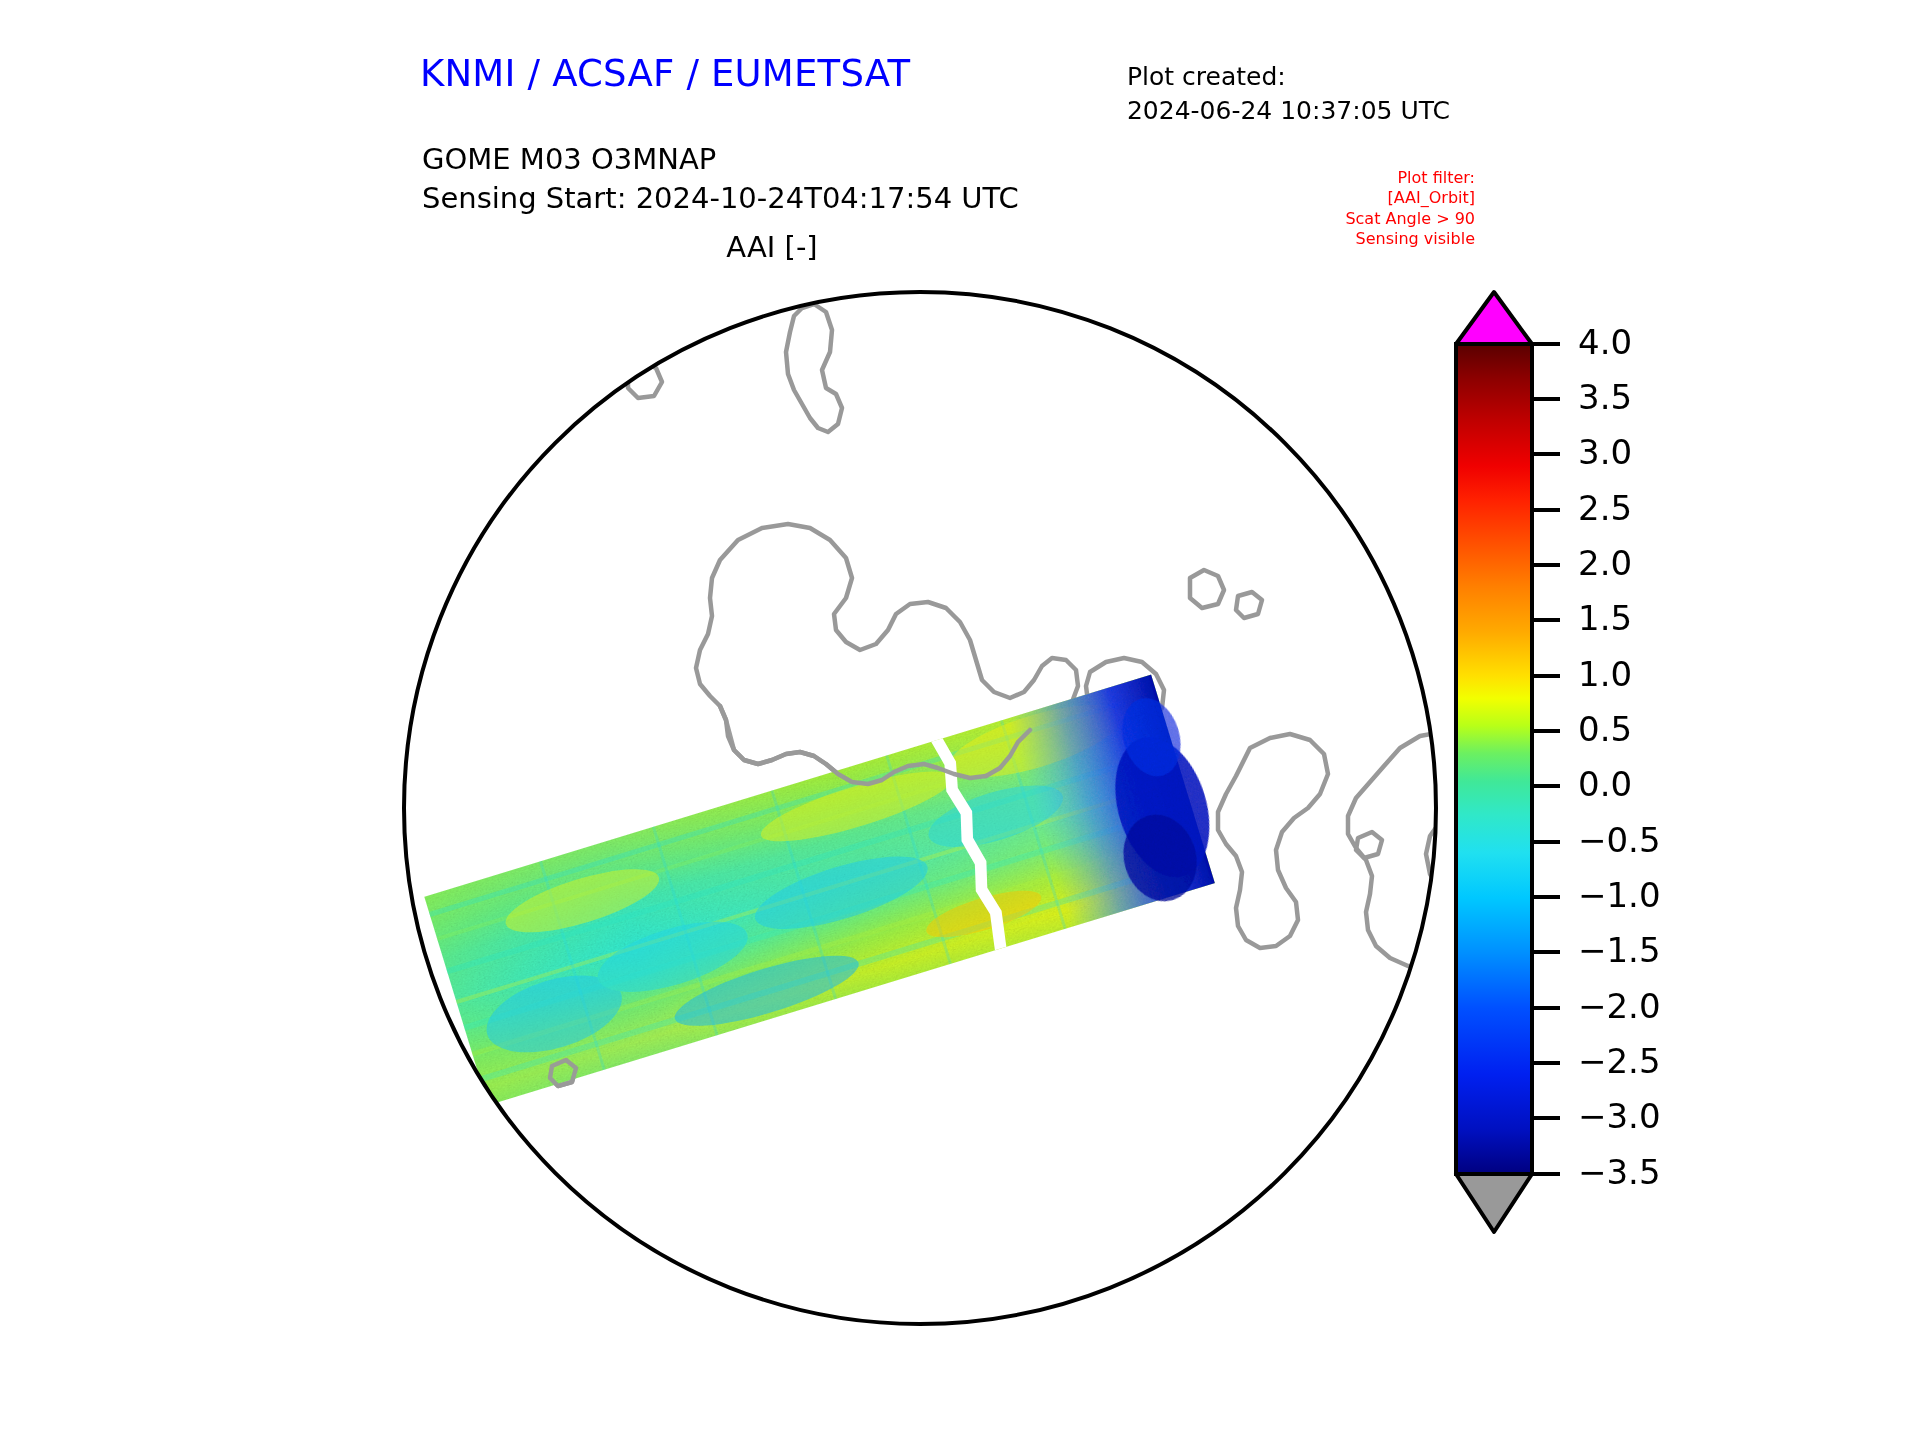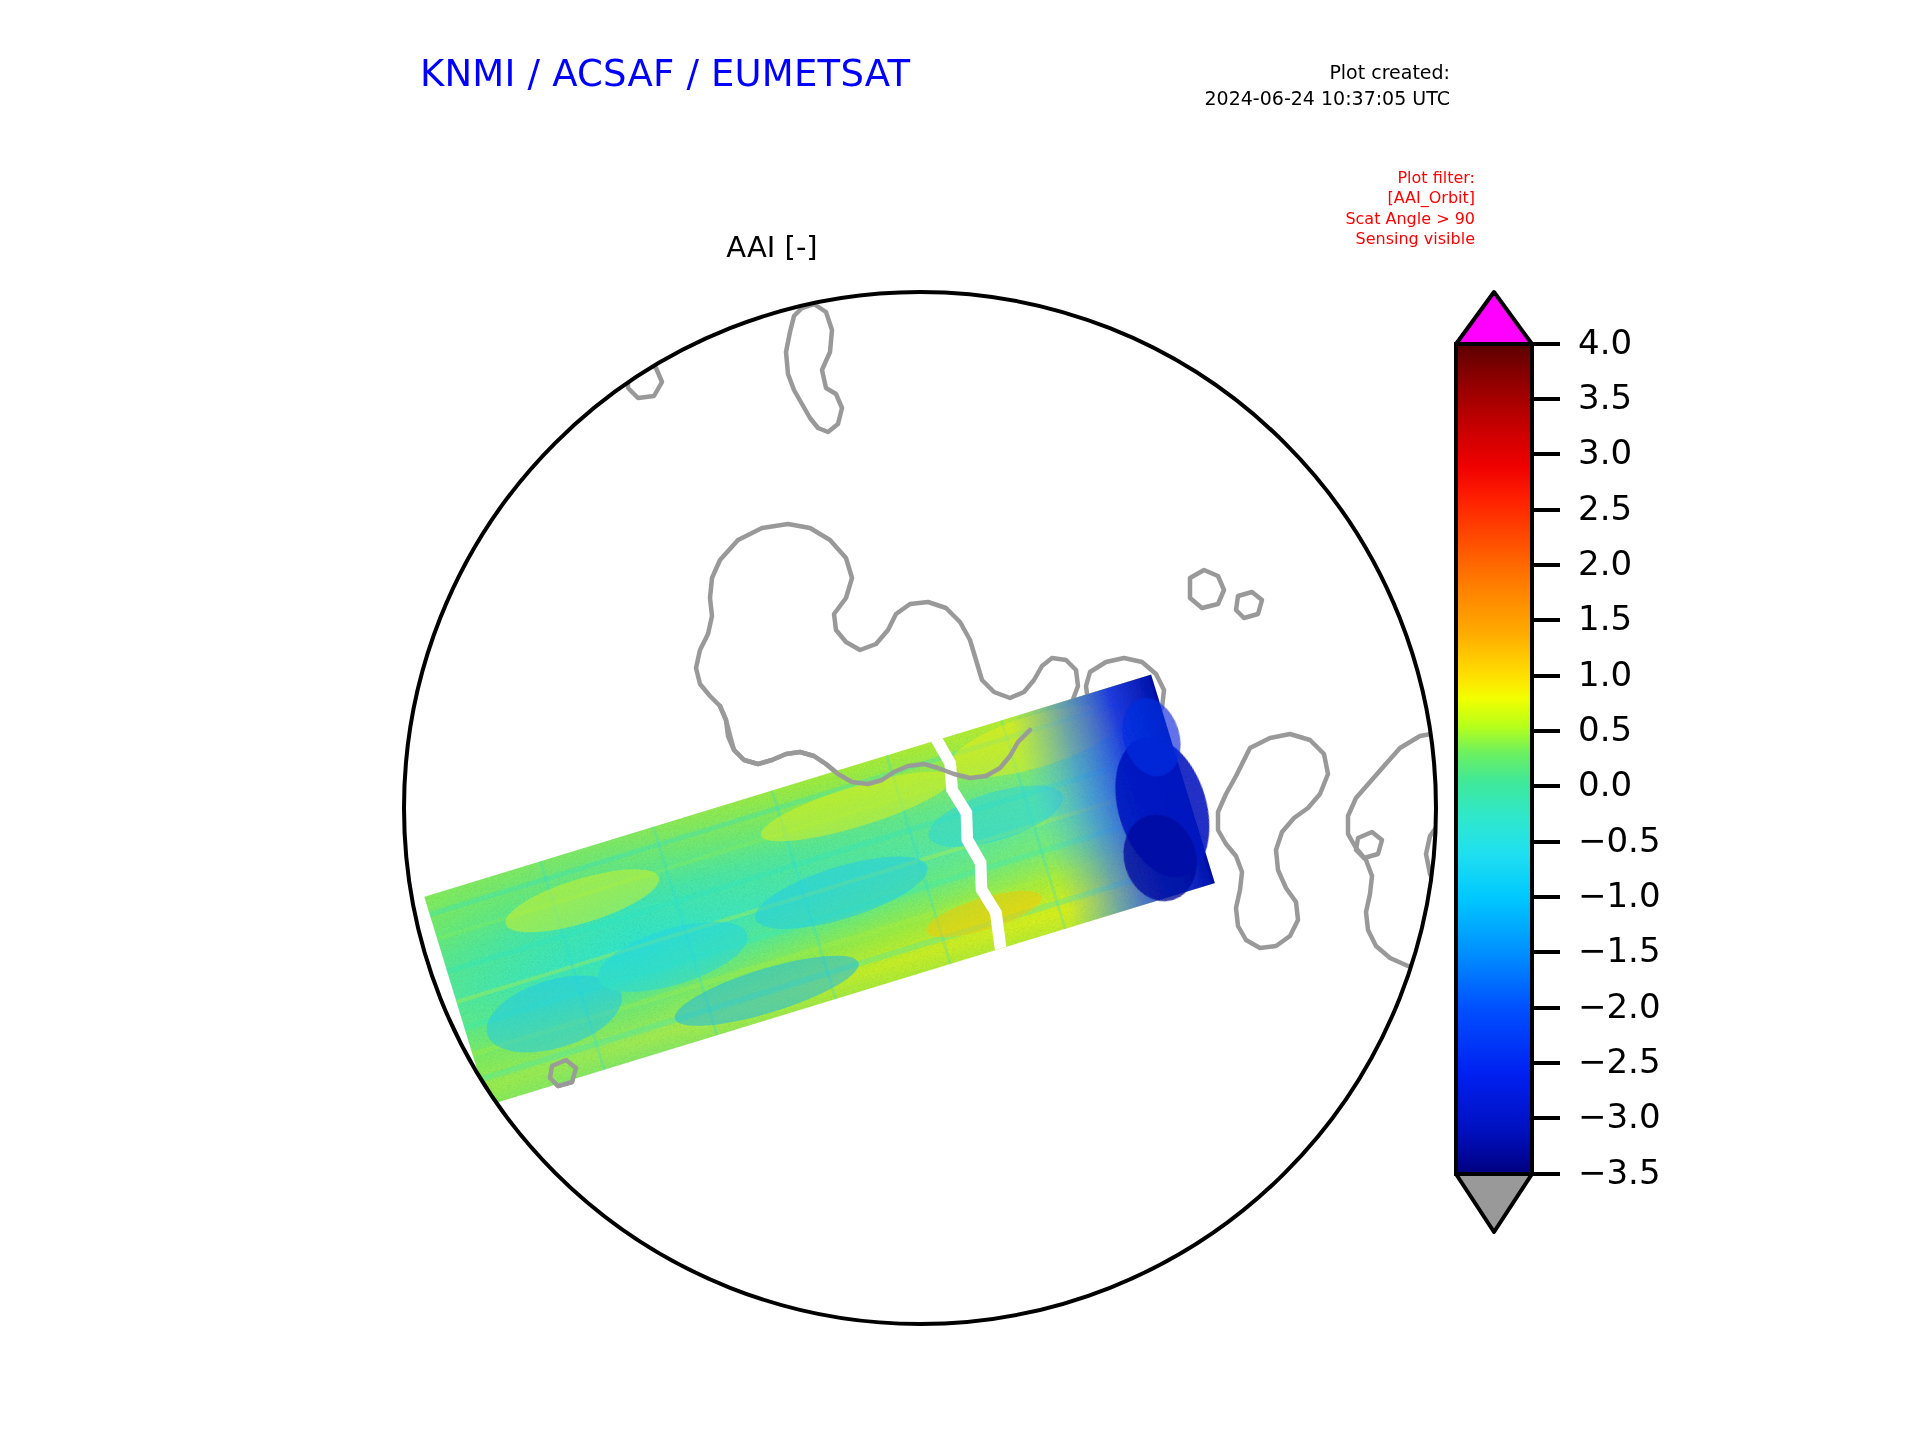--- a/index.html
+++ b/index.html
@@ -30,22 +30,22 @@
     top: 52px;
     font-size: 37px;
     color: #0000ff;
     white-space: nowrap;
     letter-spacing: 0.2px;
   }
   .created-block {
     position: absolute;
     right: 480px;
     top: 60px;
-    text-align: right;
-    font-size: 19px;
+    text-align: left;
+    font-size: 25px;
     color: #000000;
     line-height: 1.35;
   }
   .created-block div { white-space: nowrap; }
 
   .subtitle-block {
     position: absolute;
     left: 412px;
     top: 140px;
     font-size: 29px;
@@ -105,20 +105,24 @@
 
 <div class="page">
 
   <div class="brand">KNMI / ACSAF / EUMETSAT</div>
 
   <div class="created-block">
     <div>Plot created:</div>
     <div>2024-06-24 10:37:05 UTC</div>
   </div>
 
+  <div class="subtitle-block">
+    <div>GOME M03 O3MNAP</div>
+    <div>Sensing Start: 2024-10-24T04:17:54 UTC</div>
+  </div>
 
   <div class="plot-title">AAI [-]</div>
 
   <div class="filter-block">
     <div>Plot filter:</div>
     <div>[AAI_Orbit]</div>
     <div>Scat Angle &gt; 90</div>
     <div>Sensing visible</div>
   </div>
 

